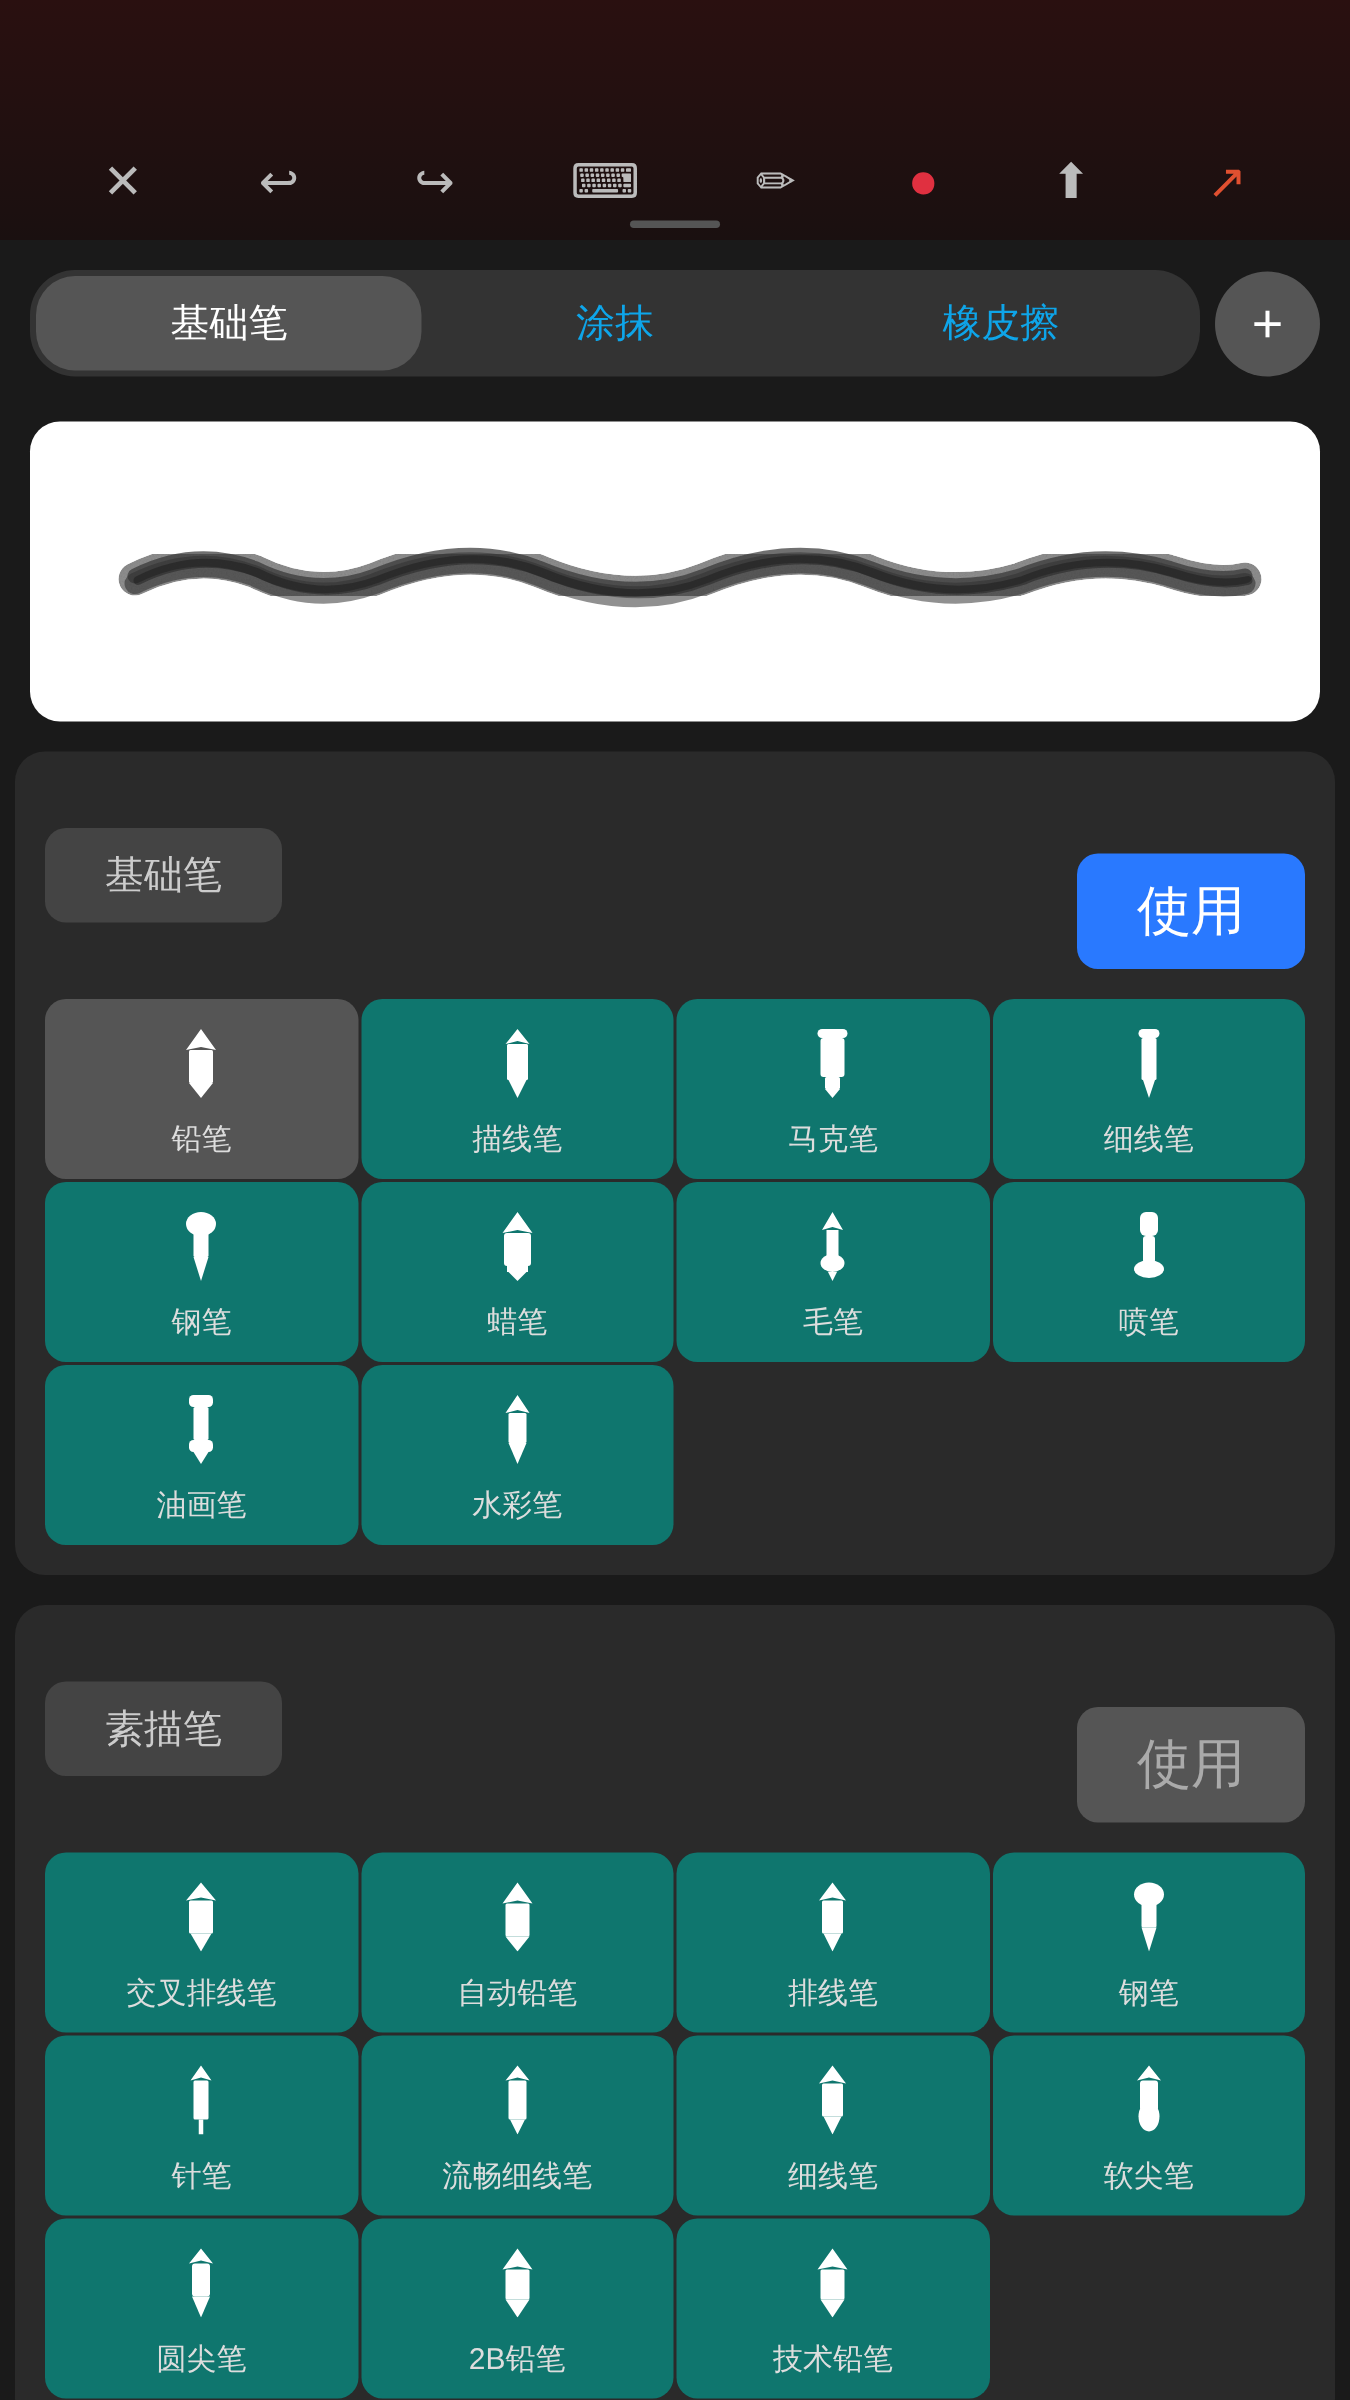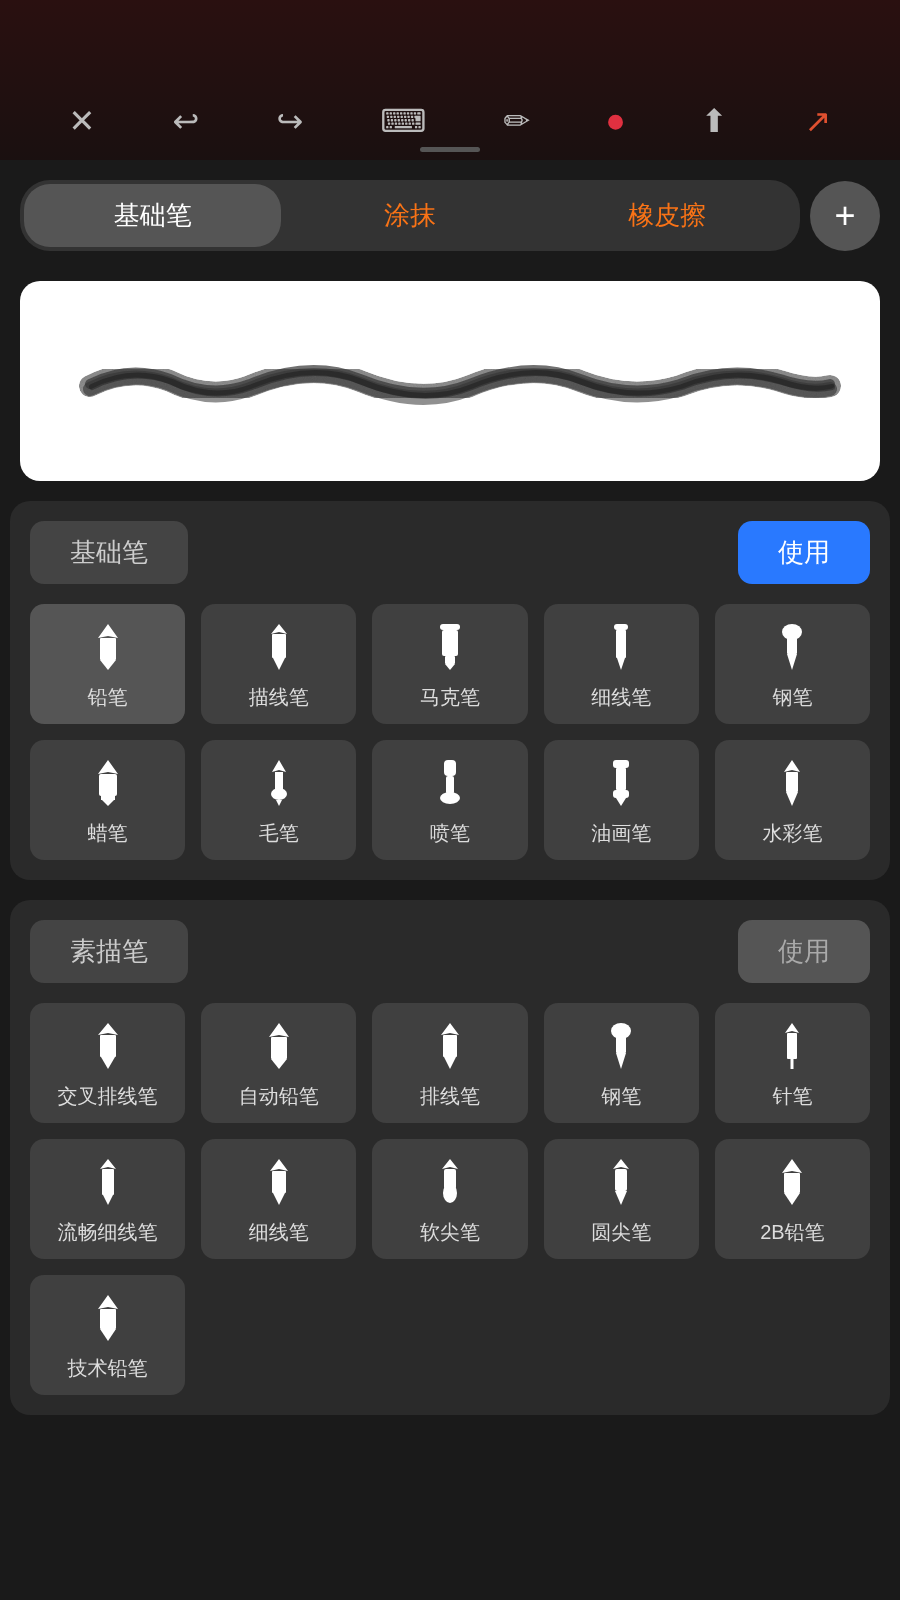--- a/index.html
+++ b/index.html
@@ -55,21 +55,21 @@
       padding: 4px;
     }
     .tab-item {
       flex: 1;
       text-align: center;
       padding: 14px 0;
       border-radius: 26px;
       font-size: 26px;
       font-weight: 500;
       cursor: pointer;
-      color: #f97316;
+      color: #0ea5e9;
     }
     .tab-item.active {
       background: #555;
       color: #fff;
     }
     .tab-add {
       width: 70px;
       height: 70px;
       border-radius: 50%;
       background: #555;
@@ -115,37 +115,38 @@
       background: #444;
       border-radius: 14px;
       padding: 14px 40px;
       font-size: 26px;
       color: #ccc;
     }
     .use-btn {
       background: #2979ff;
       border-radius: 14px;
       padding: 14px 40px;
-      font-size: 26px;
+      font-size: 36px;
       color: #fff;
       cursor: pointer;
+      margin-top: 48px;
     }
     .use-btn.inactive {
       background: #555;
       color: #aaa;
     }
 
     
     .brush-grid {
       display: grid;
-      grid-template-columns: repeat(5, 1fr);
-      gap: 16px;
+      grid-template-columns: repeat(4, 1fr);
+      gap: 2px;
     }
     .brush-item {
-      background: #404040;
+      background: #0f766e;
       border-radius: 14px;
       display: flex;
       flex-direction: column;
       align-items: center;
       justify-content: center;
       padding: 16px 6px 12px;
       cursor: pointer;
       min-height: 120px;
     }
     .brush-item.selected {

